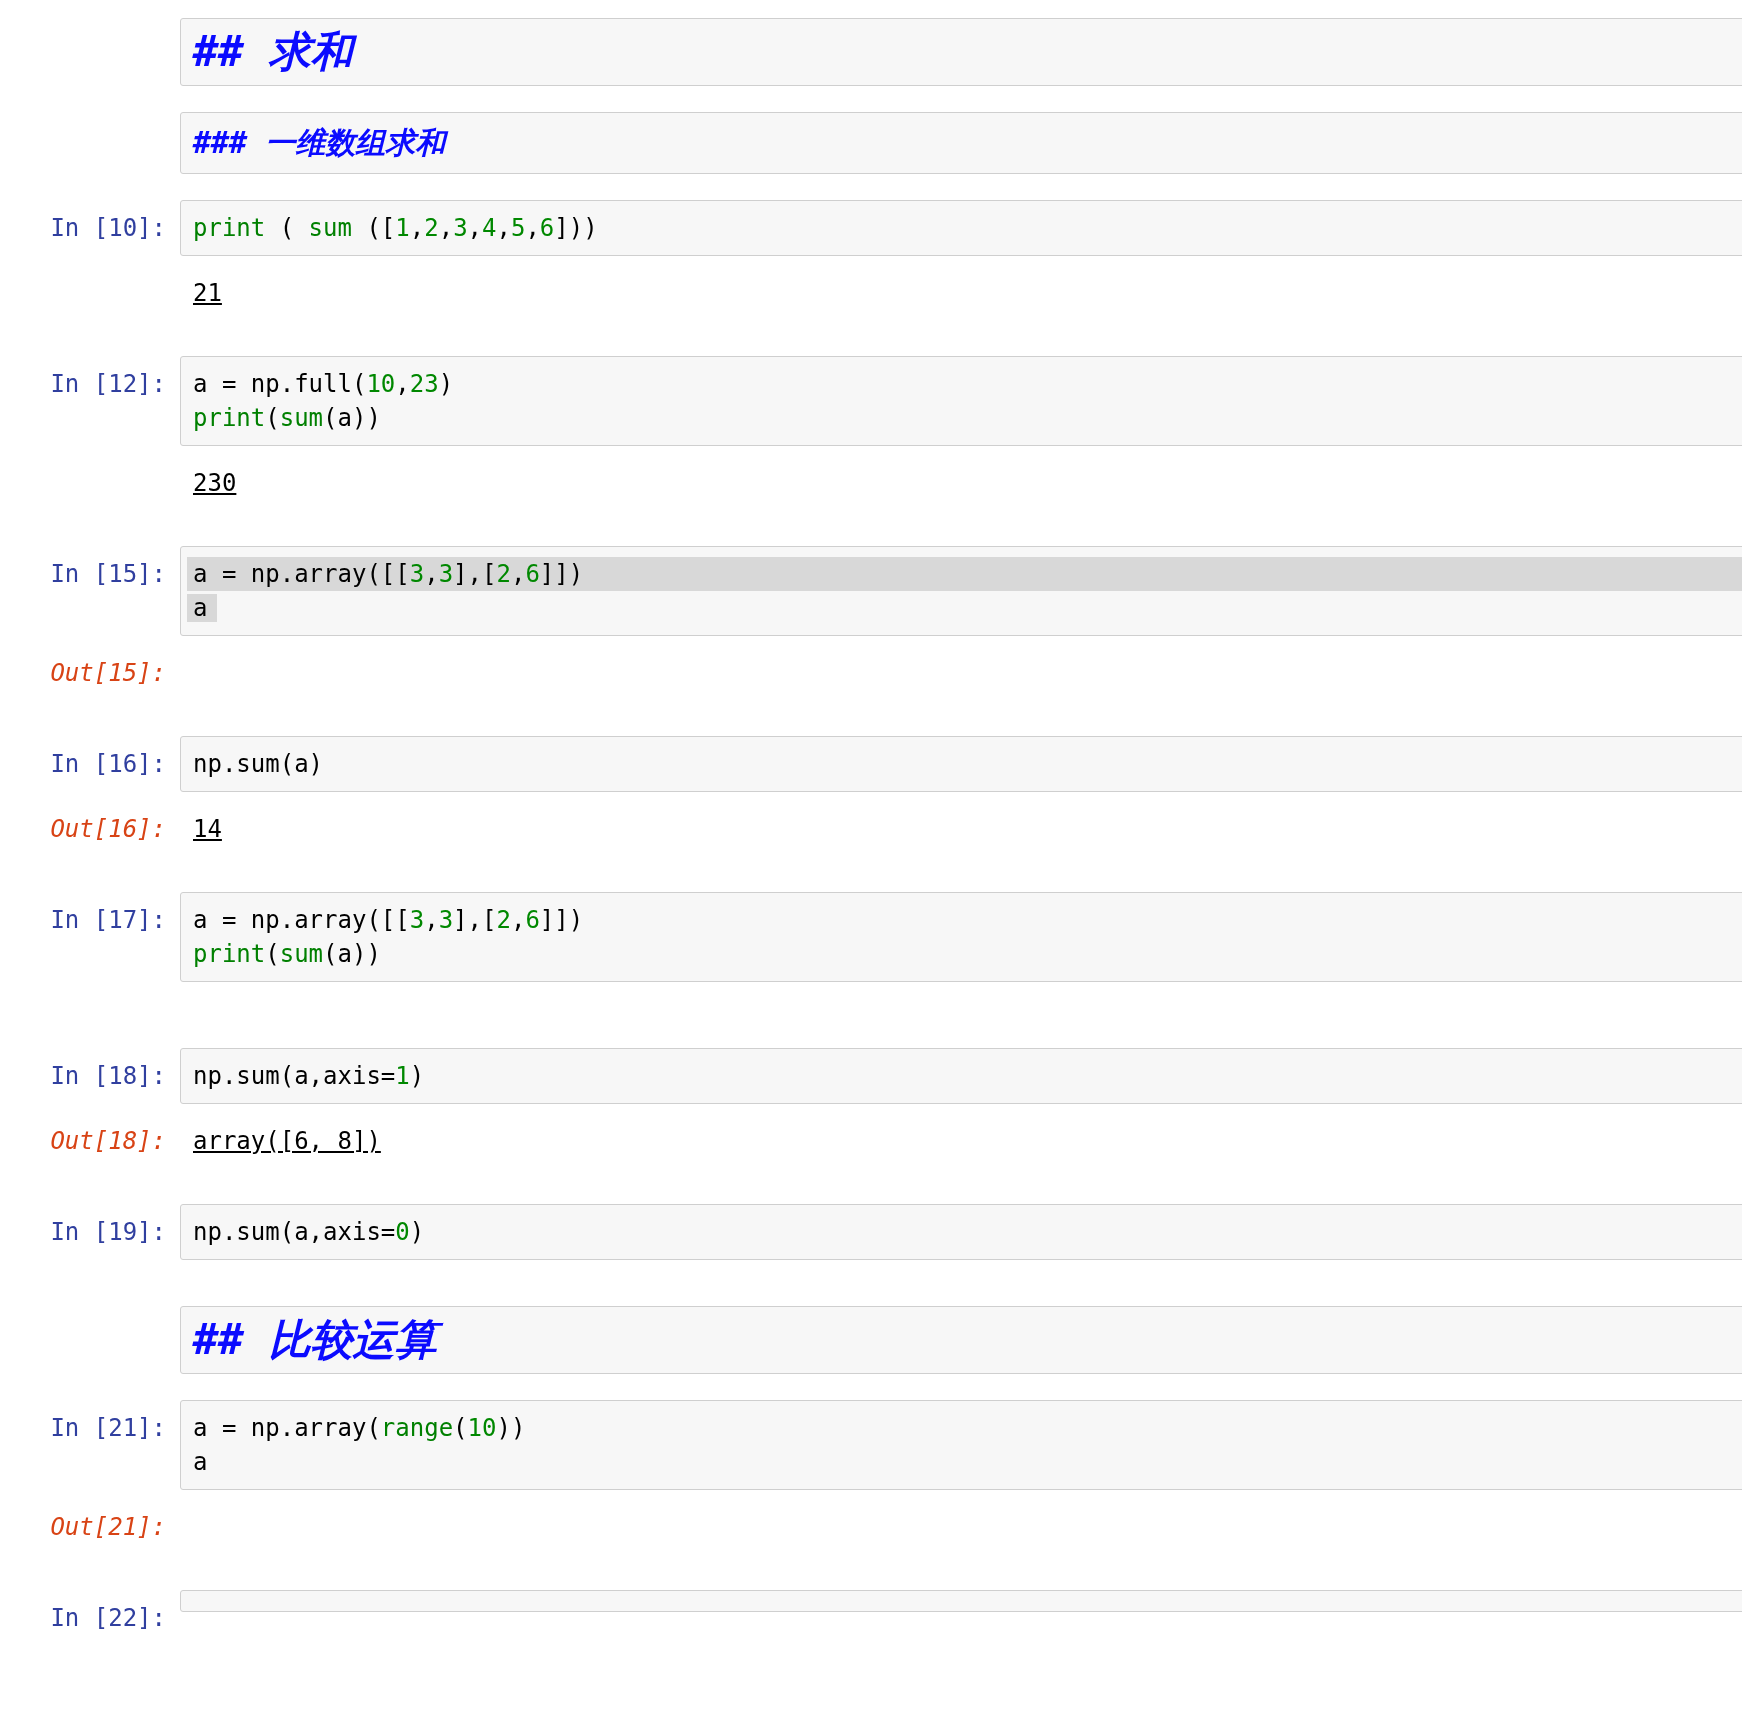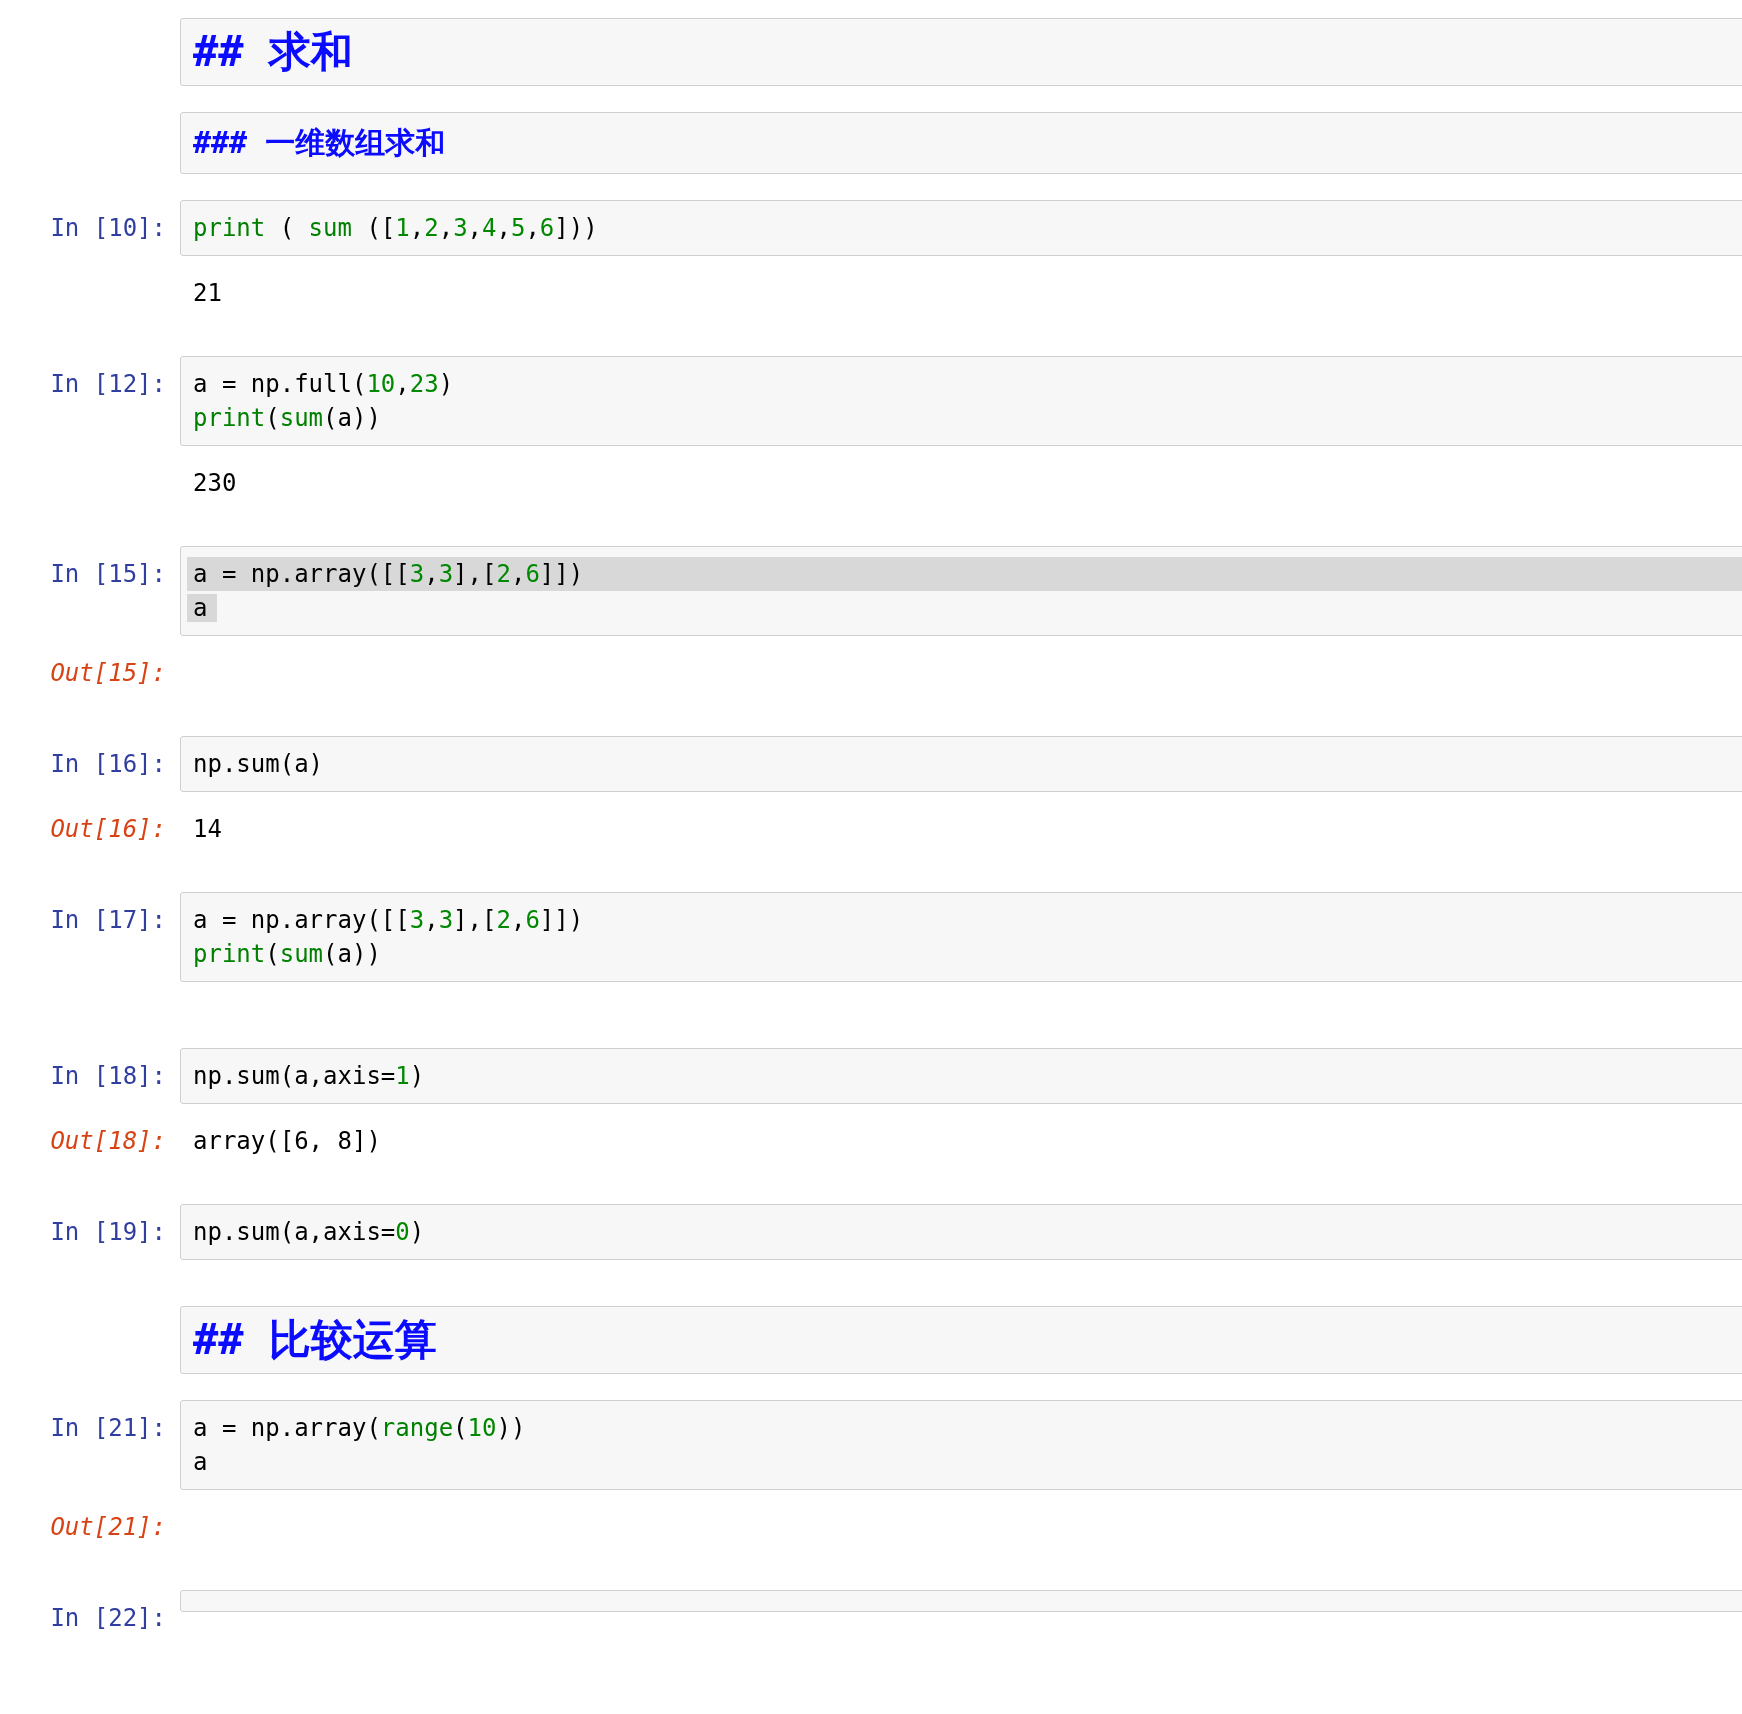--- a/index.html
+++ b/index.html
@@ -67,26 +67,28 @@
   .tok-number   { color: var(--tok-number); }
   .output-row { margin-top: 15px; }
   pre.output-text {
     margin: 0;
     padding: 5px 0 0 13px;
     font-family: "DejaVu Sans Mono", "Liberation Mono", monospace;
     font-size: 24px;
     line-height: 34px;
     color: #000000;
     white-space: pre;
+    text-decoration: underline;
   }
   .md-header {
     font-family: "DejaVu Sans Mono", "Liberation Mono", monospace;
     font-weight: bold;
     color: var(--header-blue);
     white-space: pre;
+    font-style: italic;
   }
   .md-h2 { font-size: 42px; line-height: 48px; }
   .md-h3 { font-size: 30px; line-height: 42px; }
 </style>
 </head>
 <body>
 
 <div class="notebook">
 
   <div class="cell md">

